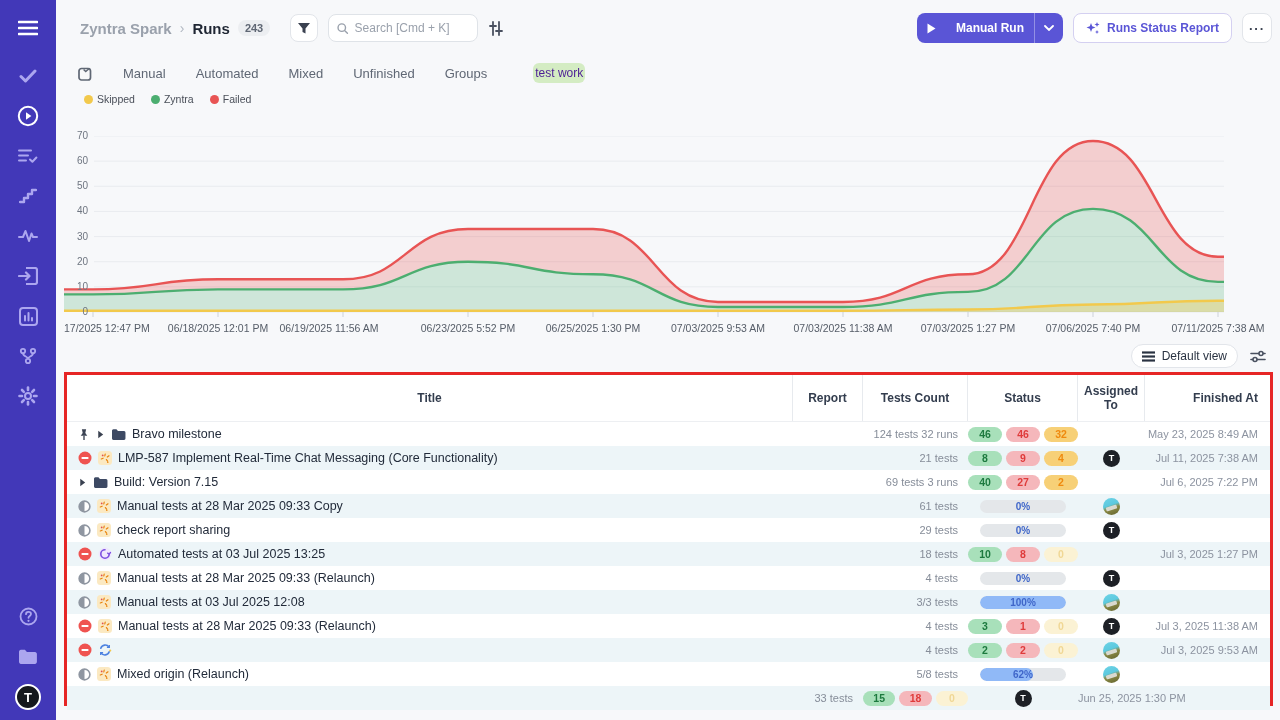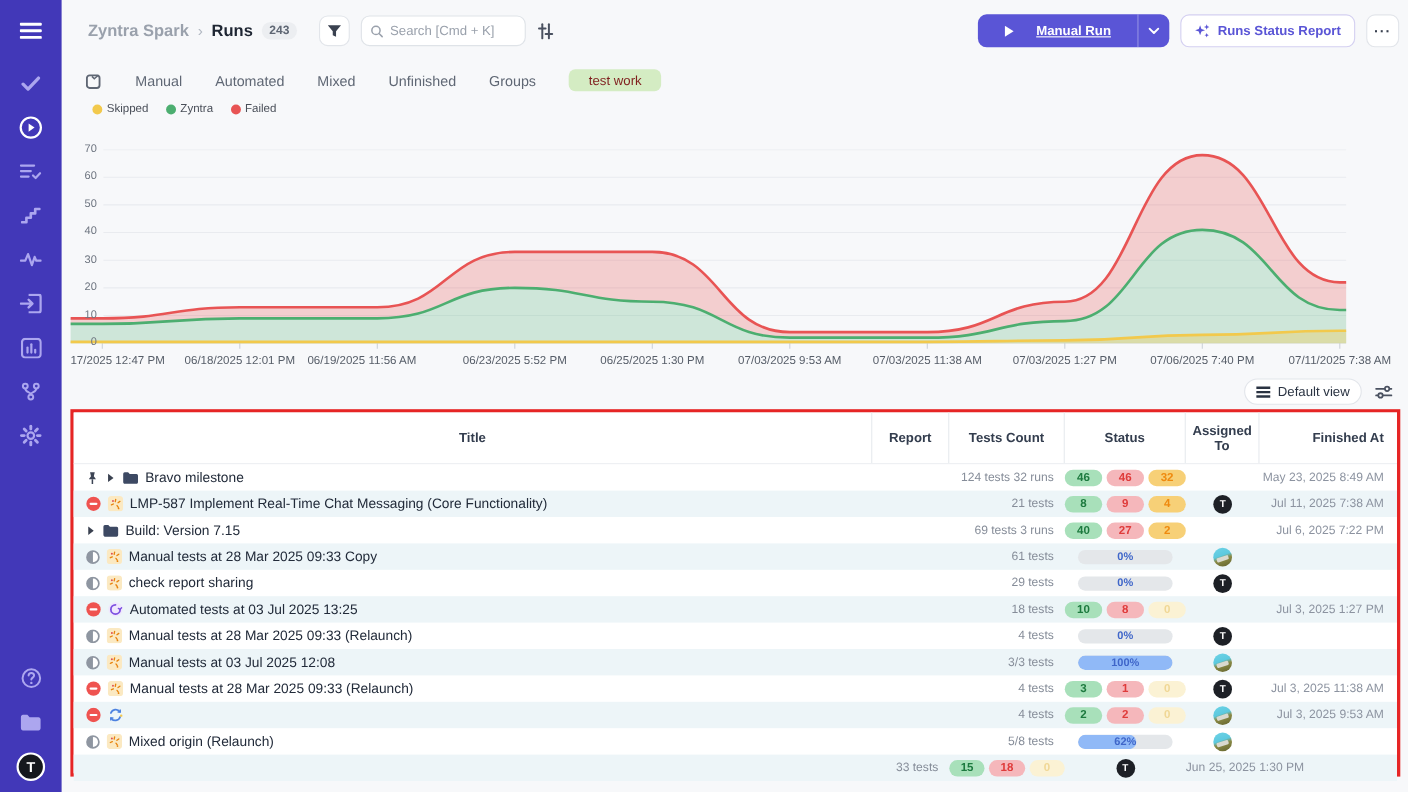--- a/index.html
+++ b/index.html
@@ -34,34 +34,34 @@
               display:flex; align-items:center; justify-content:center; color:#3a4150; cursor:pointer; }
   .search-box { display:flex; align-items:center; gap:6px; width:150px; height:28px; background:#fff;
                 border:1px solid #dfe3e8; border-radius:8px; padding:0 8px; color:#9aa1ac; }
   .search-box input { border:none; outline:none; width:100%; font-size:12px; color:#0f766e;
                       font-family:inherit; background:transparent; }
   .search-box input::placeholder { color:#9aa1ac; }
   .ghost-icon { color:#6b7280; display:flex; align-items:center; cursor:pointer; }
   .tb-spacer { flex:1 1 auto; }
   .btn-primary { display:flex; align-items:stretch; background:#5a55d6; border-radius:8px; overflow:hidden;
                  color:#fff; cursor:pointer; height:30px; }
-  .btn-primary .main-part { display:flex; align-items:center; gap:20px; padding:0 24px; font-size:12px; font-weight:bold;text-decoration:underline; }
+  .btn-primary .main-part { display:flex; align-items:center; gap:20px; padding:0 10px; font-size:12px; font-weight:bold; }
   .btn-primary .chev-part { display:flex; align-items:center; padding:0 9px; border-left:1px solid rgba(255,255,255,.35); }
   .btn-outline { display:flex; align-items:center; gap:7px; height:30px; padding:0 12px; background:#fff;
                  border:1px solid #d4d0f1; border-radius:8px; color:#5a55d6; font-size:12px; font-weight:bold; cursor:pointer; }
   .btn-more { width:30px; height:30px; background:#fff; border:1px solid #e2e5ea; border-radius:8px;
               color:#3a4150; font-weight:bold; font-size:13px; display:flex; align-items:center; justify-content:center;
               letter-spacing:1px; cursor:pointer; }
 
   
   .tabs { display:flex; align-items:center; height:34px; padding-left:22px; gap:30px; }
   .tab-lead-icon { color:#5f6774; display:flex; cursor:pointer; }
   .tab { color:#5f6774; font-size:13px; cursor:pointer; }
-  .filter-pill { background:#d4ecc3; color:#7f1d1d; font-size:12px; border-radius:6px;
-                 padding:3px 18px; cursor:pointer; }
+  .filter-pill { background:#d4ecc3; color:#4c1d95; font-size:12px; border-radius:6px;
+                 padding:3px 2px; cursor:pointer;margin-left:16px; }
 
   
   .legend { display:flex; align-items:center; gap:16px; height:18px; padding-left:28px; }
   .legend-item { display:flex; align-items:center; gap:4px; font-size:10.5px; color:#4a4f59; cursor:pointer; }
   .legend-dot { width:9px; height:9px; border-radius:50%; }
 
   
   .chart-wrap { position:relative; height:232px; }
   .chart-svg { position:absolute; left:8px; top:28px; }
   .grid { stroke:#e9ebef; stroke-width:1; }

